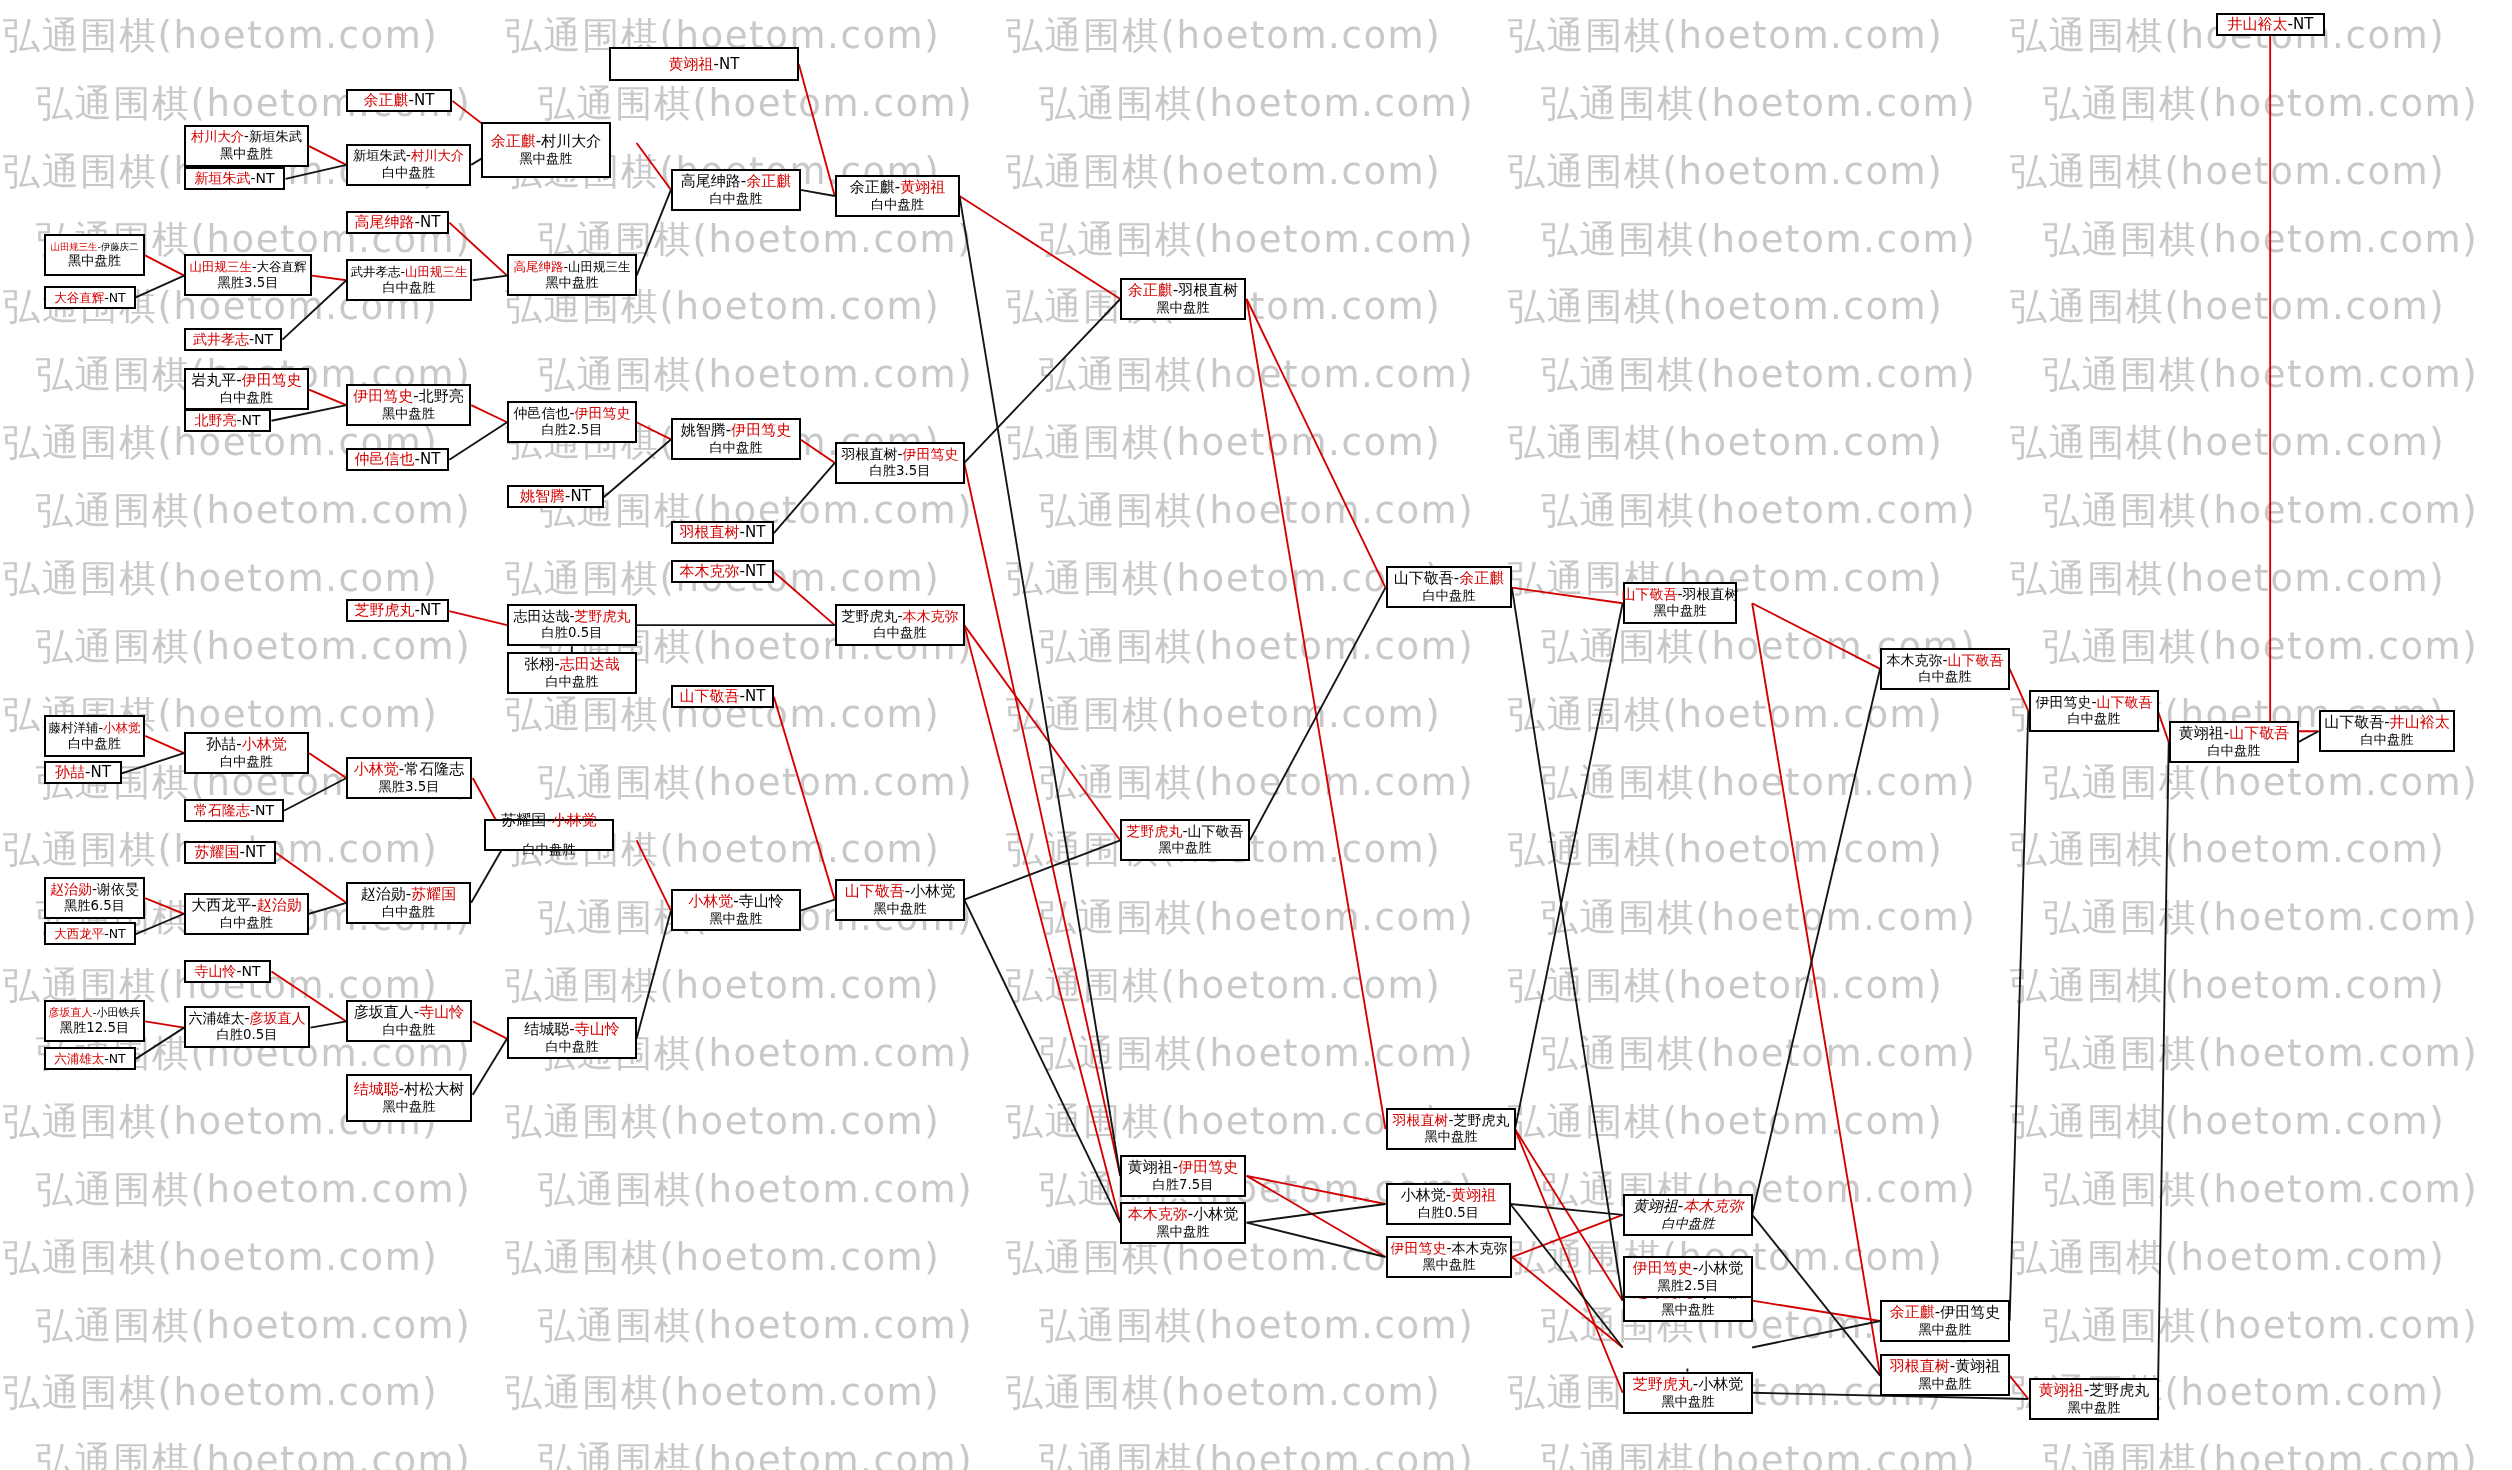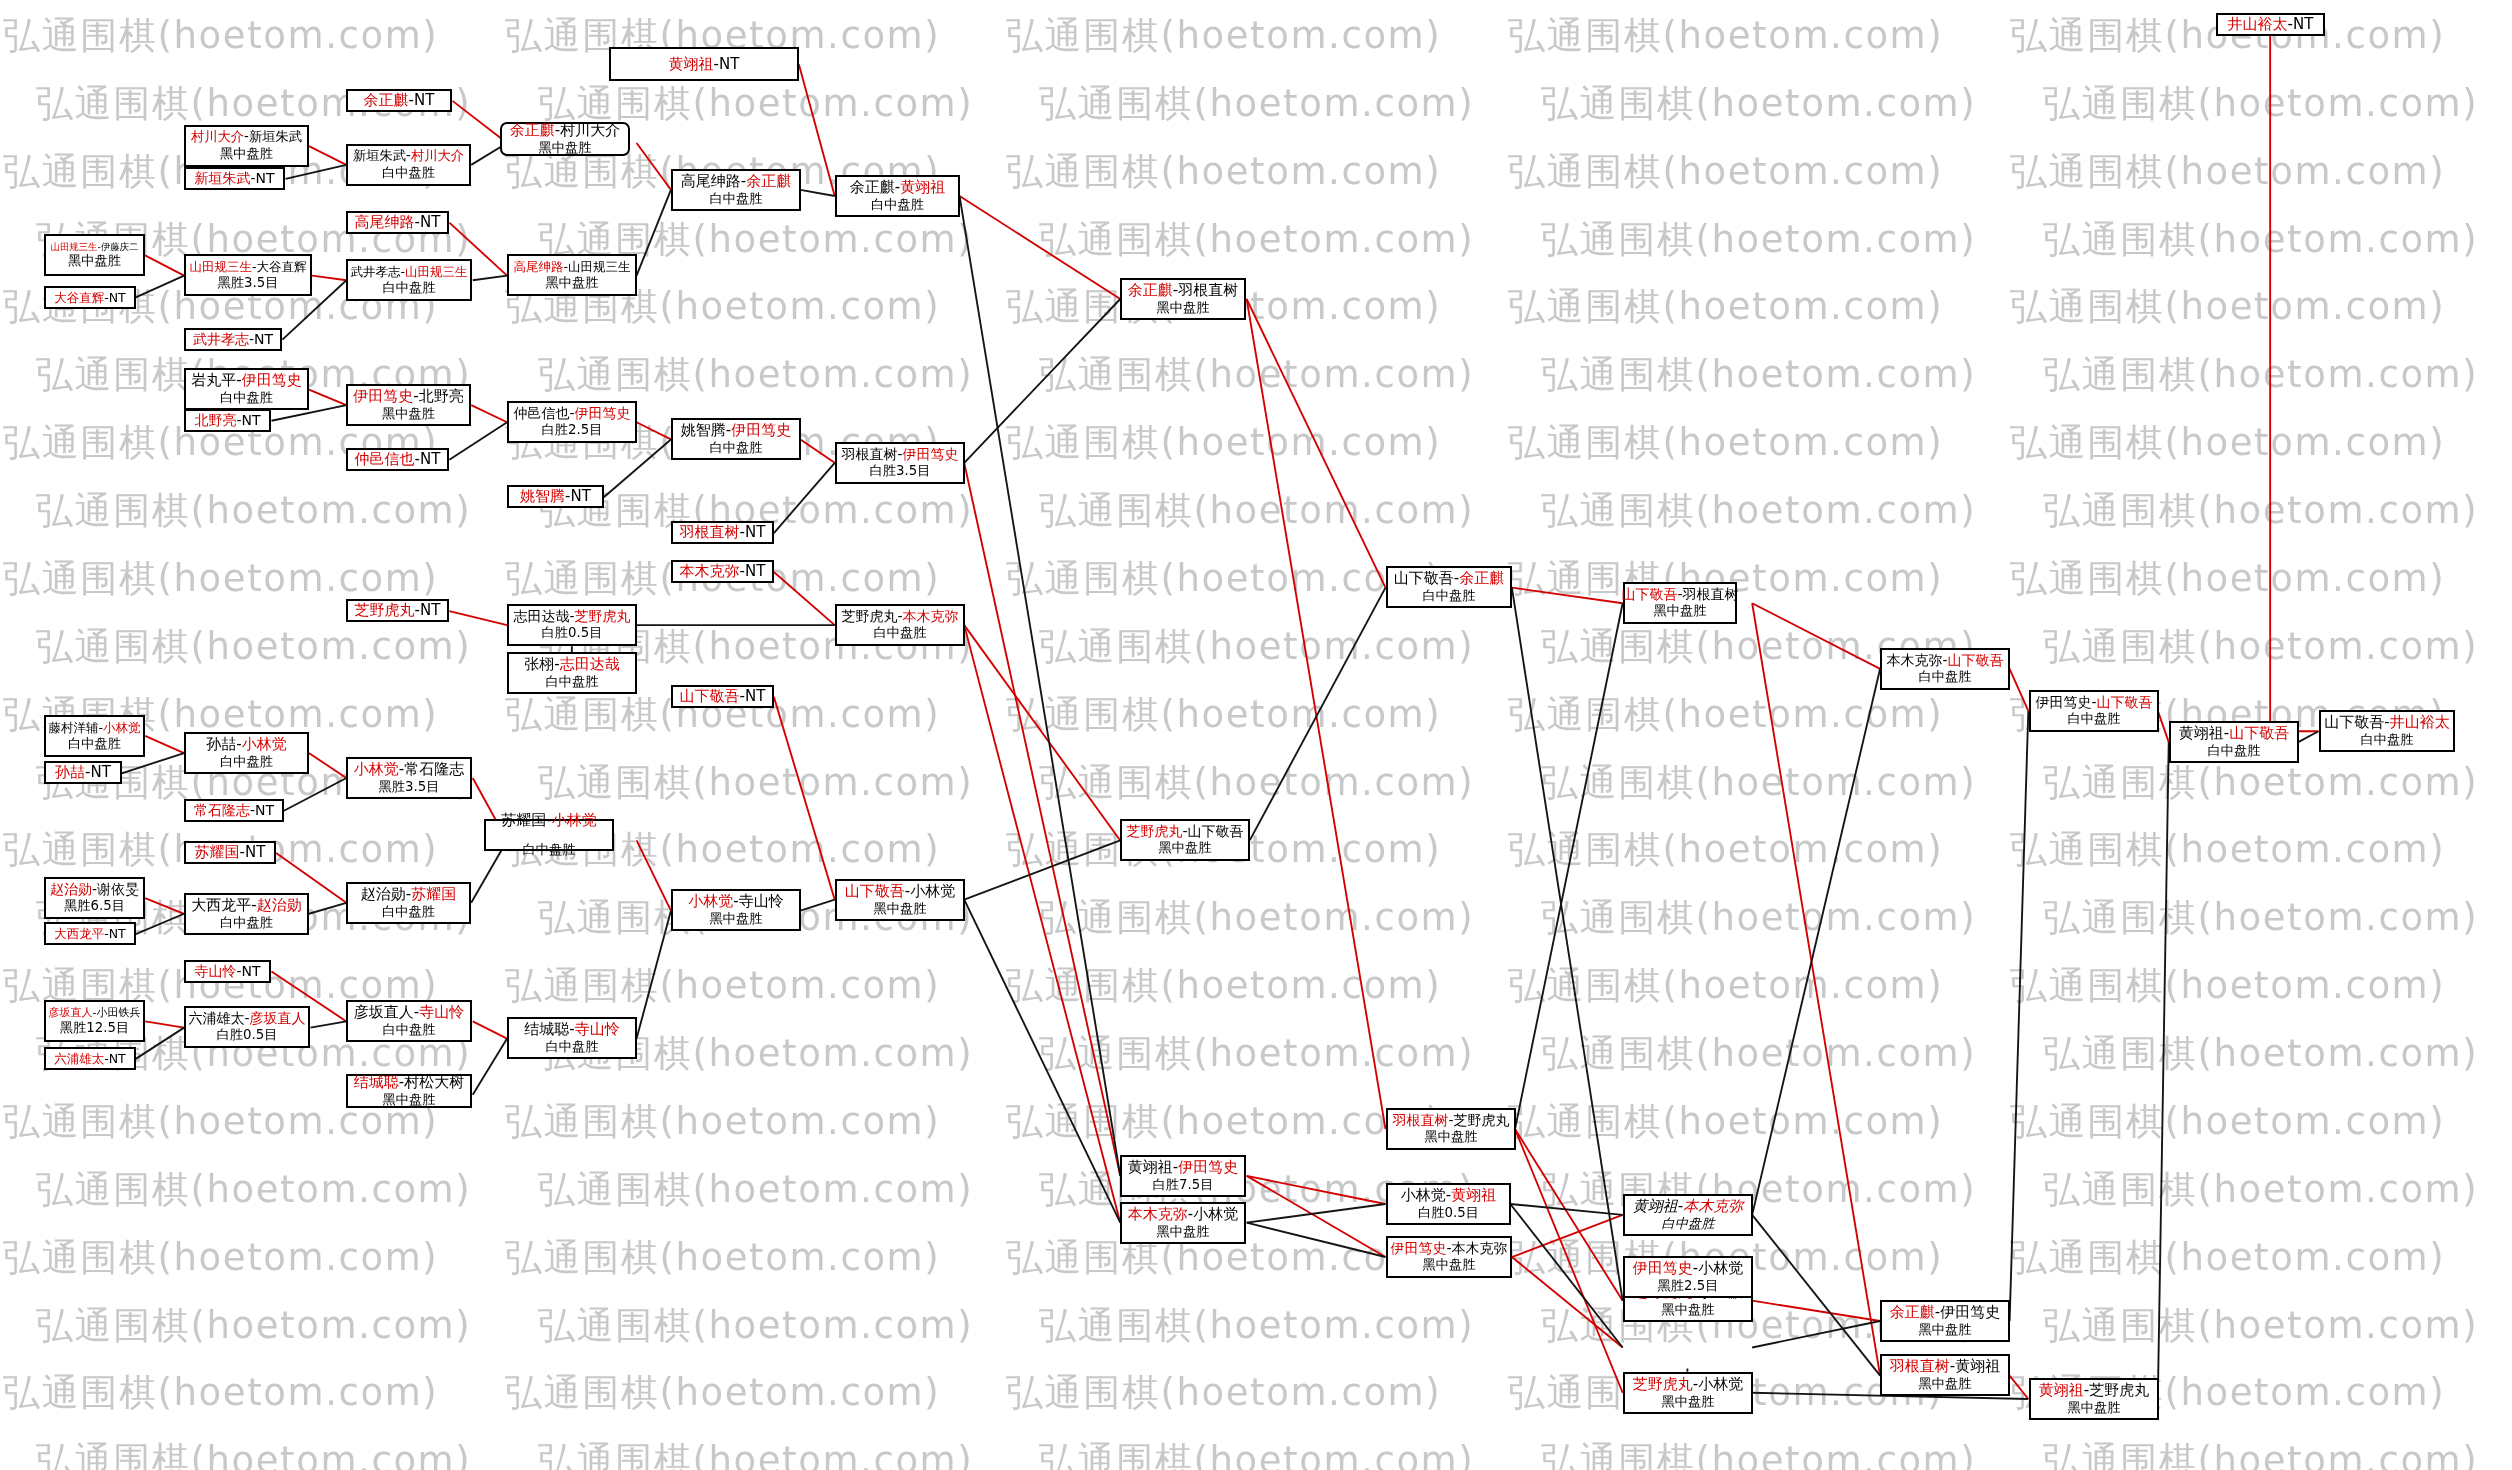--- a/index.html
+++ b/index.html
@@ -233,21 +233,21 @@
       <div class="l1" style="font-size: 13.3px;"><span class="win">村川大介</span><span class="norm">-</span><span class="norm">新垣朱武</span></div>
       <div class="l2">黑中盘胜</div>
     </div>
     <div class="box" style="left: 184px; top: 167px; width: 101px; height: 23.4px;">
       <div class="l1" style="font-size: 14px;"><span class="win">新垣朱武</span><span class="norm">-</span><span class="norm">NT</span></div>
     </div>
     <div class="box" style="left: 346px; top: 144px; width: 125px; height: 42px;">
       <div class="l1" style="font-size: 13.3px;"><span class="norm">新垣朱武</span><span class="norm">-</span><span class="win">村川大介</span></div>
       <div class="l2">白中盘胜</div>
     </div>
-    <div class="box" style="left: 500px; top: 122px; width: 130px; height: 34px; border-radius: 7px;">
+    <div class="box" style="left: 481px; top: 122px; width: 130px; height: 56px;">
       <div class="l1" style="font-size: 15px;"><span class="win">余正麒</span><span class="norm">-</span><span class="norm">村川大介</span></div>
       <div class="l2">黑中盘胜</div>
     </div>
     <div class="box" style="left: 346px; top: 211px; width: 103px; height: 23.4px;">
       <div class="l1" style="font-size: 15px;"><span class="win">高尾绅路</span><span class="norm">-</span><span class="norm">NT</span></div>
     </div>
     <div class="box" style="left: 671px; top: 169px; width: 130px; height: 42px;">
       <div class="l1" style="font-size: 15px;"><span class="norm">高尾绅路</span><span class="norm">-</span><span class="win">余正麒</span></div>
       <div class="l2">白中盘胜</div>
     </div>
@@ -397,21 +397,21 @@
       <div class="l1" style="font-size: 12.5px;"><span class="win">六浦雄太</span><span class="norm">-</span><span class="norm">NT</span></div>
     </div>
     <div class="box" style="left: 346px; top: 1000px; width: 126px; height: 42px;">
       <div class="l1" style="font-size: 15px;"><span class="norm">彦坂直人</span><span class="norm">-</span><span class="win">寺山怜</span></div>
       <div class="l2">白中盘胜</div>
     </div>
     <div class="box" style="left: 507px; top: 1017px; width: 130px; height: 42px;">
       <div class="l1" style="font-size: 15px;"><span class="norm">结城聪</span><span class="norm">-</span><span class="win">寺山怜</span></div>
       <div class="l2">白中盘胜</div>
     </div>
-    <div class="box" style="left: 346px; top: 1074px; width: 126px; height: 34px;">
+    <div class="box" style="left: 346px; top: 1074px; width: 126px; height: 48px;">
       <div class="l1" style="font-size: 15px;"><span class="win">结城聪</span><span class="norm">-</span><span class="norm">村松大树</span></div>
       <div class="l2">黑中盘胜</div>
     </div>
     <div class="box" style="left: 1120px; top: 819px; width: 130px; height: 42px;">
       <div class="l1" style="font-size: 14px;"><span class="win">芝野虎丸</span><span class="norm">-</span><span class="norm">山下敬吾</span></div>
       <div class="l2">黑中盘胜</div>
     </div>
     <div class="box" style="left: 1386px; top: 566px; width: 126px; height: 42px;">
       <div class="l1" style="font-size: 15px;"><span class="norm">山下敬吾</span><span class="norm">-</span><span class="win">余正麒</span></div>
       <div class="l2">白中盘胜</div>

